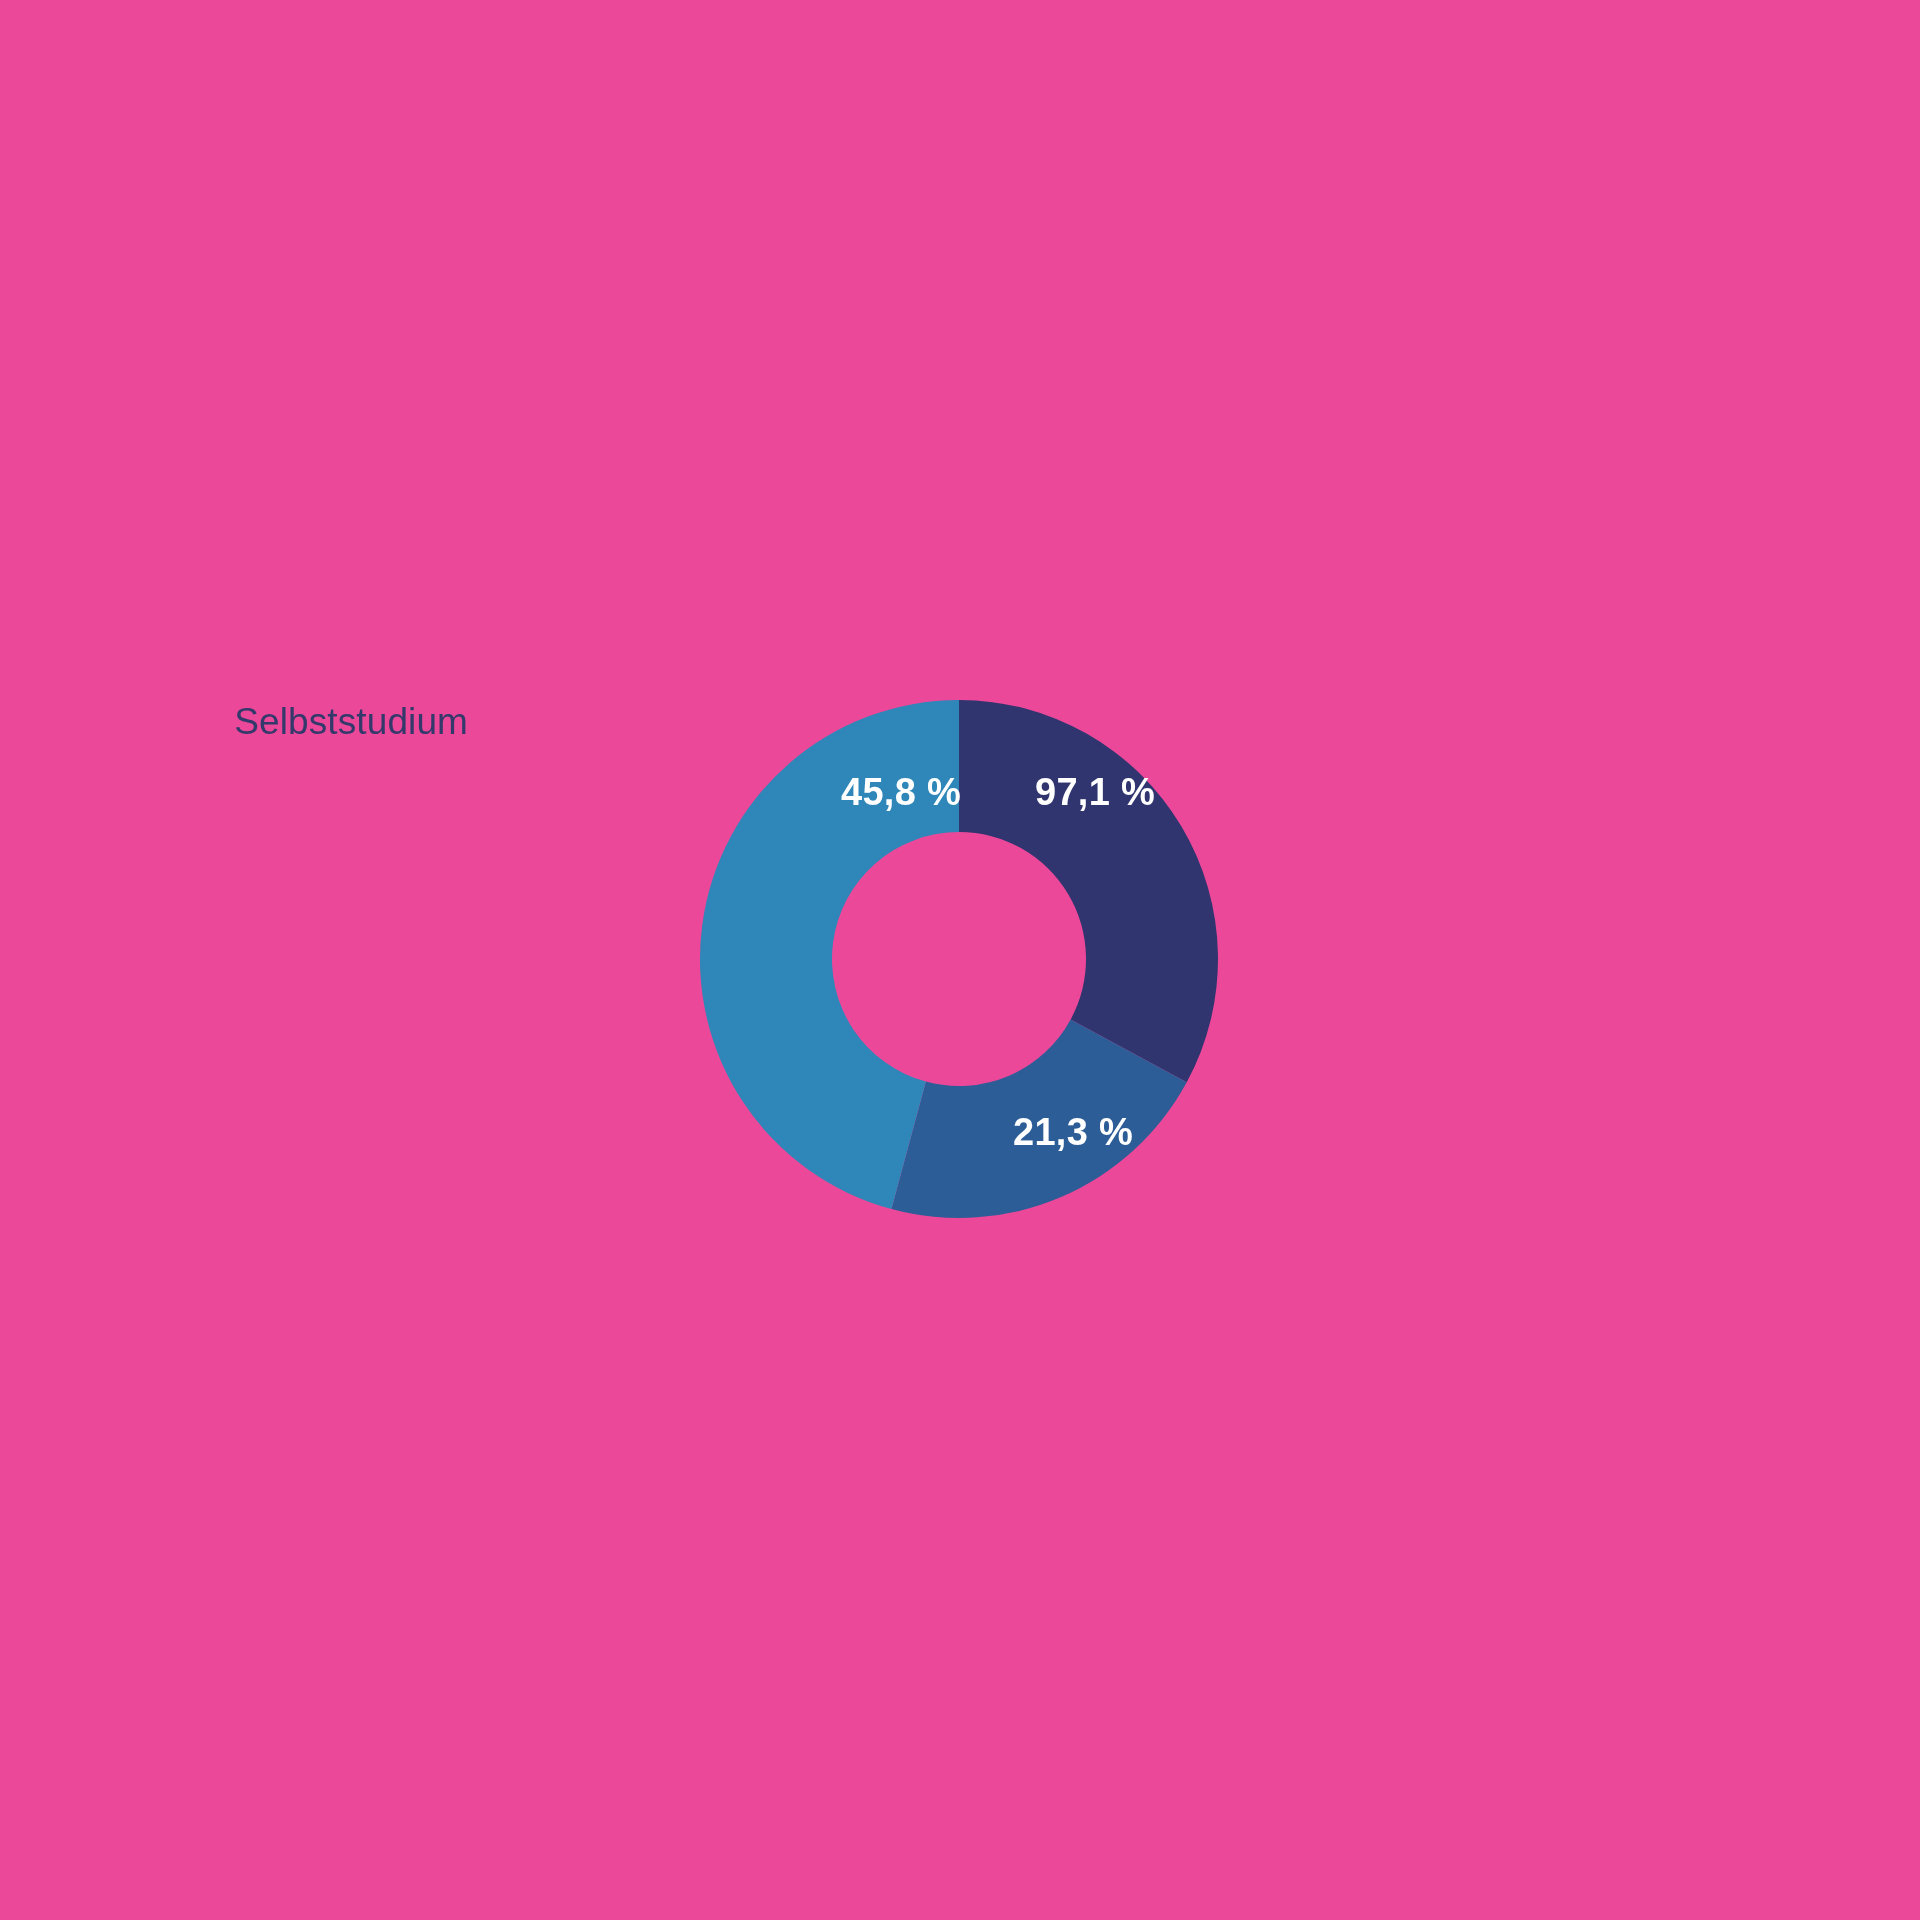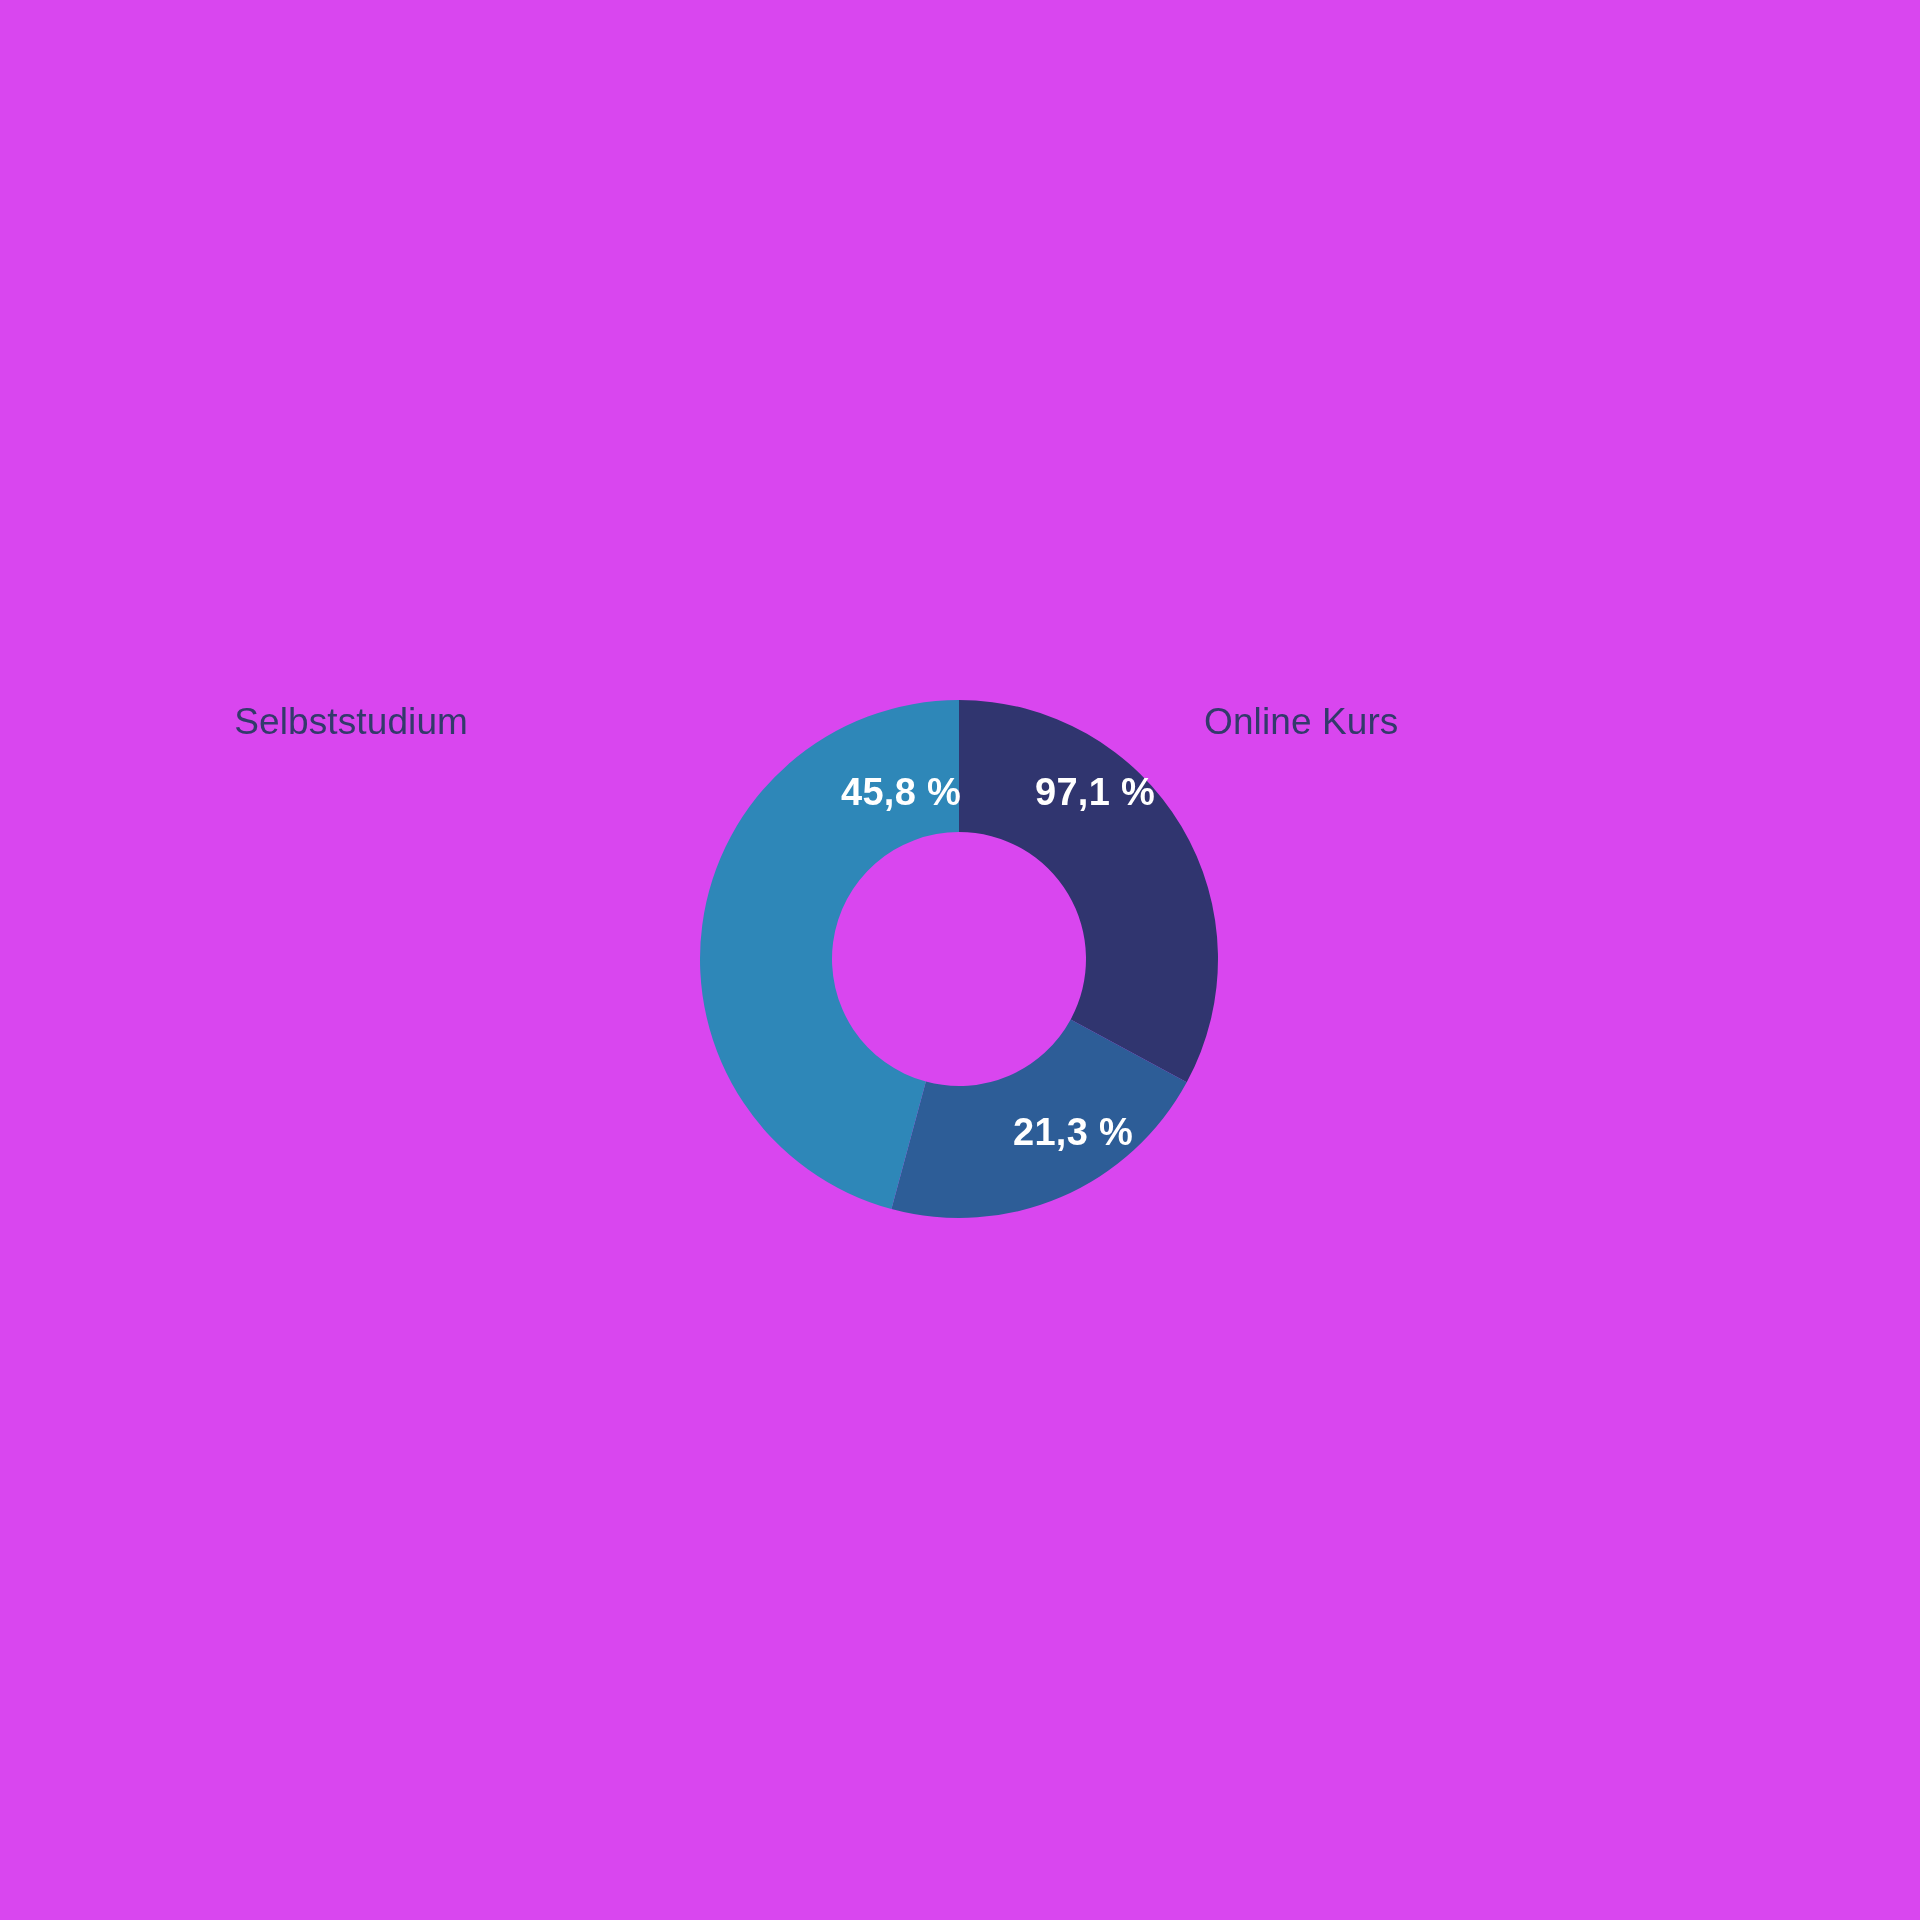--- a/index.html
+++ b/index.html
@@ -11,21 +11,21 @@
     width: 1920px;
     height: 1920px;
     font-family: "Liberation Sans", sans-serif;
     overflow: hidden;
   }
 
   #figure {
     position: relative;
     width: 1920px;
     height: 1920px;
-    background: #d946ef;
+    background: #ec4899;
   }
 
   #donut-svg {
     position: absolute;
     left: 0;
     top: 0;
     width: 1920px;
     height: 1920px;
     display: block;
   }
@@ -87,21 +87,20 @@
   <svg id="donut-svg" viewBox="0 0 1920 1920" aria-hidden="true">
     <g>
       <path id="slice-online-kurs" d="M 959 700 A 259 259 0 0 1 1186.742924339354 1082.3456947499963 L 1070.6731713942006 1019.4822518658283 A 127 127 0 0 0 959 832 Z" fill="#30356f"></path>
       <path id="slice-theorie" d="M 1186.742924339354 1082.3456947499963 A 259 259 0 0 1 891.4420498709167 1209.0338444578178 L 925.8731287011831 1081.6034681318258 A 127 127 0 0 0 1070.6731713942006 1019.4822518658283 Z" fill="#2d5d97"></path>
       <path id="slice-selbststudium" d="M 891.4420498709167 1209.0338444578178 A 259 259 0 0 1 959 700 L 959 832 A 127 127 0 0 0 925.8731287011831 1081.6034681318258 Z" fill="#2e87b8"></path>
     </g>
   </svg>
 
   <div class="cat-label" id="label-selbststudium">Selbststudium</div>
 
-  <div class="cat-label" id="label-online-kurs">Online Kurs</div>
 
 
   <div class="pct-label" id="pct-selbststudium">45,8 %</div>
 
   <div class="pct-label" id="pct-online-kurs">97,1 %</div>
 
   <div class="pct-label" id="pct-theorie">21,3 %</div>
 
 </div>
 

